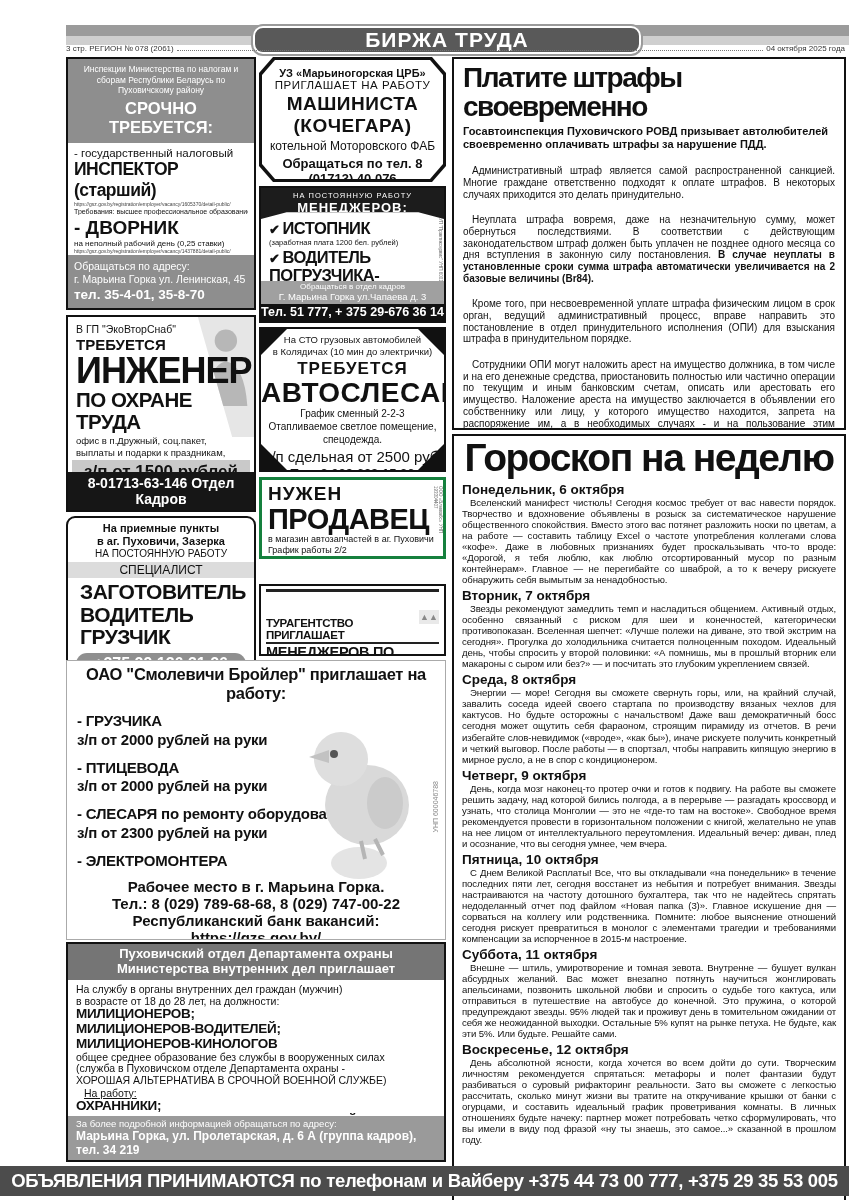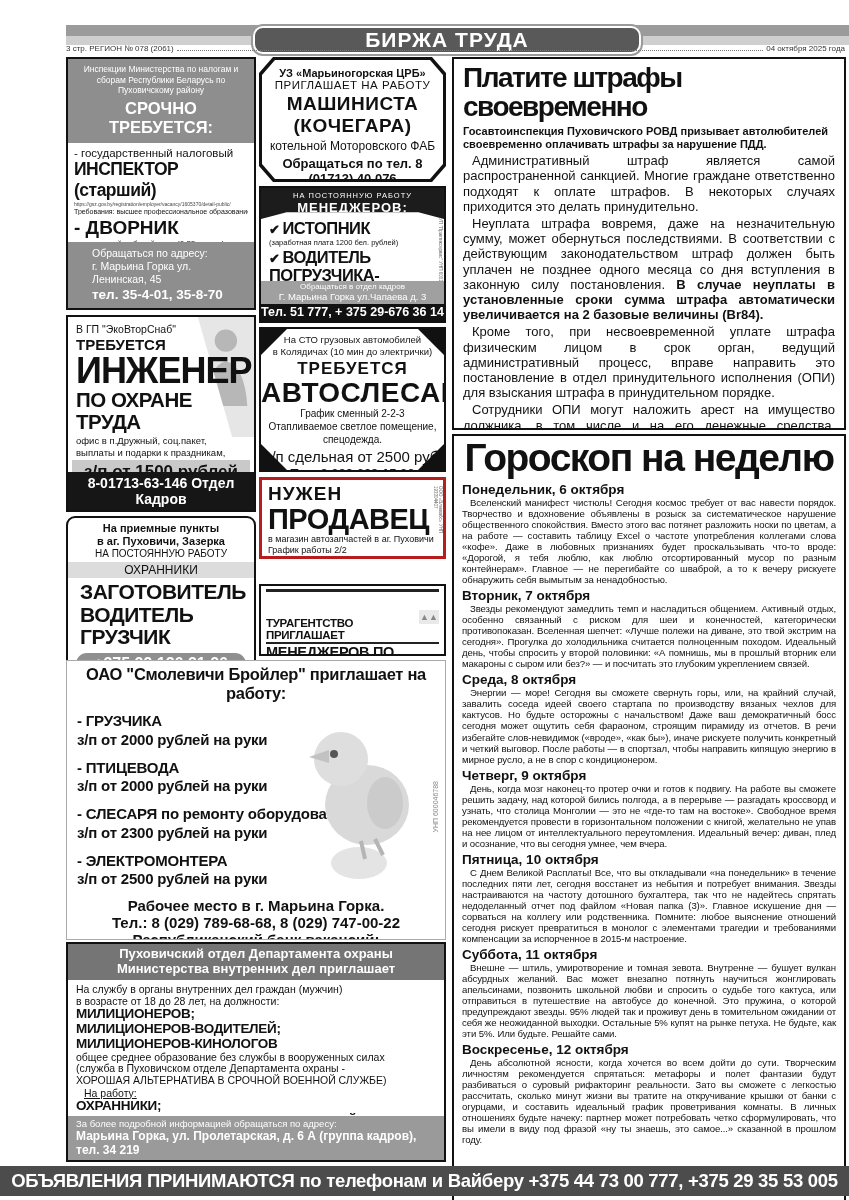--- a/index.html
+++ b/index.html
@@ -27,21 +27,21 @@
   .tax-head { background:#8e8e8e; color:#fff; padding:5px 6px 6px; text-align:center; }
   .tax-org { font-size:8.5px; line-height:1.25; }
   .tax-urgent { font-size:16.5px; font-weight:bold; margin-top:3px; }
   .tax-body { padding:4px 6px 2px; }
   .tax-pre { font-size:11.5px; font-weight:normal; }
   .tax-t1 { font-size:17.5px; font-weight:bold; letter-spacing:-0.5px; }
   .tax-url { font-size:5px; color:#444; text-decoration:underline; white-space:nowrap; overflow:hidden; }
   .tax-req { font-size:7px; white-space:nowrap; overflow:hidden; margin:1px 0 2px; }
   .tax-t2 { font-size:19px; font-weight:bold; margin-top:2px; }
   .tax-note { font-size:8px; line-height:1.15; }
-  .tax-foot { position:absolute; left:0; right:0; bottom:0; background:#8e8e8e; color:#fff; padding:5px 24px 6px; }
+  .tax-foot { position:absolute; left:0; right:0; bottom:0; background:#8e8e8e; color:#fff; padding:5px 6px 6px; }
   .tax-c1, .tax-c2 { font-size:10.5px; line-height:1.25; }
   .tax-c3 { font-size:13.5px; font-weight:bold; margin-top:1px; }
 
   
   .ad-engineer { left:66px; top:315px; width:190px; height:197px; border:2px solid #111; }
   .eng-photo { position:absolute; right:0; top:0; width:78px; height:120px;
     clip-path:polygon(28% 0, 100% 0, 100% 100%, 72% 100%); background:#e6e6e6; }
   .eng-photo svg { position:absolute; right:2px; top:4px; }
   .eng-pad { position:relative; padding:6px 6px 0 8px; }
   .eng-org { font-size:10.5px; }
@@ -103,21 +103,21 @@
   .c-bl { left:0; bottom:0; clip-path:polygon(0 0, 0 100%, 100% 100%); }
   .c-br { right:0; bottom:0; clip-path:polygon(100% 0, 0 100%, 100% 100%); }
   .avt-intro { font-size:9.5px; line-height:1.25; }
   .avt-need { font-size:17px; font-weight:bold; letter-spacing:1px; margin-top:1px; }
   .avt-title { font-size:28px; font-weight:bold; letter-spacing:0.5px; line-height:1.0; }
   .avt-d { font-size:10px; line-height:1.25; margin-top:1px; }
   .avt-sal { font-size:15px; margin-top:2px; }
   .avt-phone { font-size:13px; font-weight:bold; margin-top:1px; }
 
   
-  .ad-prodavec { left:259px; top:477px; width:187px; height:82px; border:3px solid #b91c1c; padding:3px 6px; }
+  .ad-prodavec { left:259px; top:477px; width:187px; height:82px; border:3px solid #15803d; padding:3px 6px; }
   .pro-need { font-size:19px; font-weight:bold; letter-spacing:1px; }
   .pro-title { font-size:29px; font-weight:bold; letter-spacing:-0.5px; line-height:1.0; }
   .pro-d { font-size:9px; line-height:1.25; }
   .pro-phone { font-size:16px; font-weight:bold; text-align:center; margin-top:0; letter-spacing:1px; }
   .pro-unp { position:absolute; right:0px; top:6px; writing-mode:vertical-rl; font-size:4.5px; color:#666; }
 
   
   .ad-travel { left:259px; top:584px; width:187px; height:72px; border:2px solid #111; padding:3px 5px 0; }
   .trv-headrow { display:flex; align-items:center; border-top:3px solid #222; padding-top:1px; }
   .trv-head { font-size:11.5px; font-weight:bold; letter-spacing:-0.3px; flex:1;margin-top:24px; }
@@ -149,21 +149,21 @@
   .okh-work { font-size:13.5px; font-weight:bold; line-height:1.1; letter-spacing:-0.3px; }
   .okh-note { font-size:10px; font-weight:normal; }
   .okh-foot { position:absolute; left:0; right:0; bottom:0; background:#9a9a9a; color:#fff; padding:2px 8px 3px; }
   .okh-f1 { font-size:9.5px; }
   .okh-f2 { font-size:12px; font-weight:bold; }
 
   
   .art-fines { left:452px; top:57px; width:394px; height:373px; border:2px solid #111; padding:4px 9px; position:absolute; background:#fff; overflow:hidden; }
   .fin-title { font-size:28px; font-weight:bold; letter-spacing:-1.5px; line-height:1.05; }
   .fin-lead { font-size:11px; font-weight:bold; line-height:1.2; margin-top:3px; }
-  .fin-p { font-size:13px; line-height:1.17; text-align:justify; text-indent:9px; margin-top:2px; }
+  .fin-p { font-size:10px; line-height:1.17; text-align:justify; text-indent:9px; margin-top:14px; }
 
   
   .art-horo { left:452px; top:434px; width:394px; height:941px; border:2px solid #111; padding:2px 8px; position:absolute; background:#fff; overflow:hidden; }
   .horo-title { font-size:39px; font-weight:bold; letter-spacing:-1.5px; text-align:center; line-height:1.05; }
   .horo-day { font-size:13.5px; font-weight:bold; margin-top:3px; }
   .horo-text { font-size:9.6px; line-height:1.15; text-align:justify; text-indent:8px; letter-spacing:-0.1px; }
 
   
   .bottom-banner { position:absolute; left:0; top:1166px; width:849px; height:30px; background:#4c4c4c;
     display:flex; align-items:center; justify-content:center; color:#fff; font-size:18.5px; font-weight:bold; letter-spacing:-0.3px; }
@@ -227,21 +227,21 @@
     <div class="eng-salary">з/п от 1500 рублей</div>
     <div class="eng-phone">8-01713-63-146 Отдел Кадров</div>
   </div>
 
   <div class="ad ad-zagotovitel">
     <div class="zag-top">
       <div class="zag-l1">На приемные пункты</div>
       <div class="zag-l2">в аг. Пуховичи, Зазерка</div>
       <div class="zag-l3">НА ПОСТОЯННУЮ РАБОТУ</div>
     </div>
-    <div class="zag-band">ОХРАННИКИ</div>
+    <div class="zag-band">СПЕЦИАЛИСТ</div>
     <div class="zag-pos preline">ЗАГОТОВИТЕЛЬ
 ВОДИТЕЛЬ
 ГРУЗЧИК</div>
     <div class="zag-pill">+375 29 136 31 26</div>
 
   </div>
 
   <div class="ad ad-crb">
     <div class="oct-outer"></div>
     <div class="oct-inner">
@@ -330,21 +330,20 @@
     <div class="bro-pos">
       <div class="bro-name">- ПТИЦЕВОДА</div>
       <div class="bro-sal">з/п от 2000 рублей на руки</div>
     </div>
     <div class="bro-pos">
       <div class="bro-name">- СЛЕСАРЯ по ремонту оборудования</div>
       <div class="bro-sal">з/п от 2300 рублей на руки</div>
     </div>
     <div class="bro-pos">
       <div class="bro-name">- ЭЛЕКТРОМОНТЕРА</div>
-      <div class="bro-sal">з/п от 2500 рублей на руки</div>
     </div>
     <div class="bro-place">Рабочее место в г. Марьина Горка.</div>
     <div class="bro-phones">Тел.: 8 (029) 789-68-68, 8 (029) 747-00-22</div>
     <div class="bro-bank">Республиканский банк вакансий: https://gzs.gov.by/</div>
     <div class="bro-chick">
       <svg width="120" height="170" viewBox="0 0 120 170">
         <ellipse cx="66" cy="92" rx="42" ry="40" fill="#d9d9d9"></ellipse>
         <circle cx="40" cy="46" r="27" fill="#dedede"></circle>
         <circle cx="33" cy="41" r="4" fill="#555"></circle>
         <polygon points="8,44 28,37 28,50" fill="#c2c2c2"></polygon>

